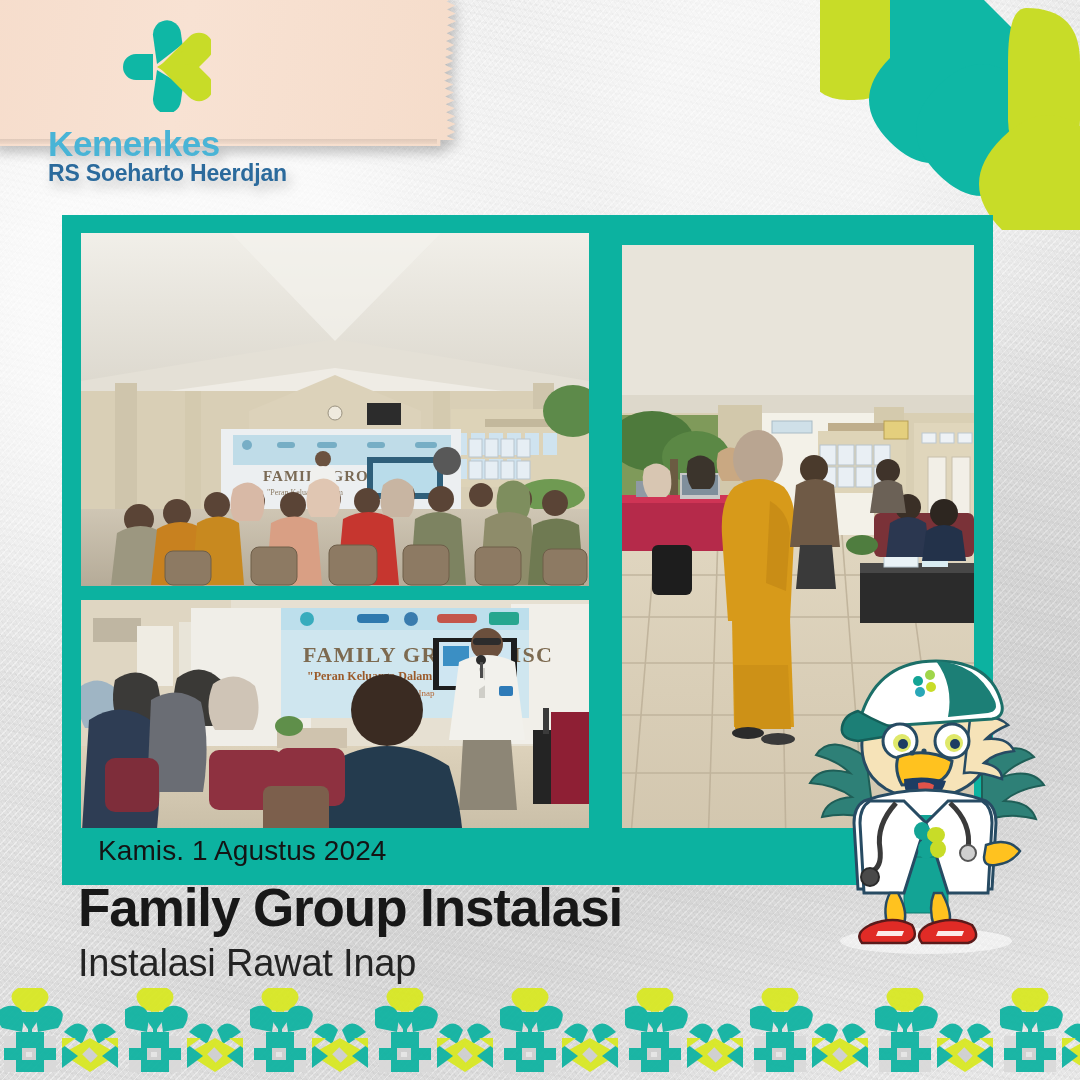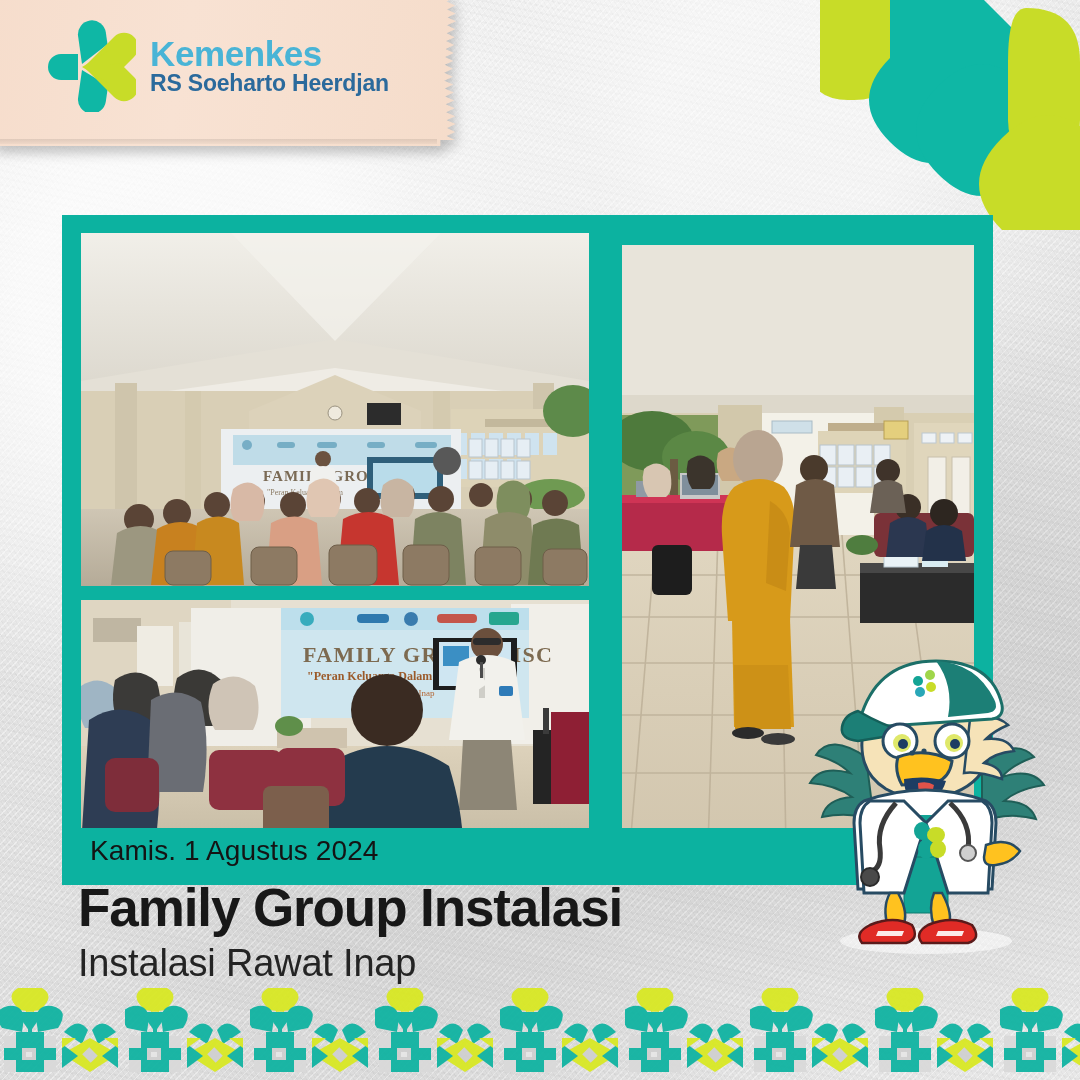--- a/index.html
+++ b/index.html
@@ -45,21 +45,21 @@
       96.4% 54.4%, 94.6% 57.0%, 96.5% 59.6%, 94.7% 62.2%,
       96.6% 64.8%, 94.8% 67.4%, 96.7% 70.0%, 94.9% 72.6%,
       96.8% 75.2%, 95.0% 77.8%, 96.9% 80.4%, 95.1% 83.0%,
       97.0% 85.6%, 95.2% 88.2%, 96.9% 90.8%, 95.1% 93.4%,
       96.8% 96.0%, 93.8% 96.0%, 93.8% 100%, 0% 100%);
   }
   #header-banner .crease{
     position:absolute; left:0; right:7%; bottom:2px; height:5px;
     background:linear-gradient(#00000018,#00000008);
   }
-  #logo-row{ position:absolute; left:56px; top:26px; display:flex; align-items:center; gap:14px; }
+  #logo-row{ position:absolute; left:56px; top:26px; display:flex; align-items:center; gap:14px;flex-direction:column; }
   #logo-mark{ position:relative; width:88px; height:92px; }
   #logo-text{ line-height:1.04; }
   #logo-text .kemenkes{
     font-size:35px; font-weight:bold; color:#49b4d6; letter-spacing:-.4px;
   }
   #logo-text .unit{
     font-size:23px; font-weight:bold; color:#2b6a9c; letter-spacing:-.2px;
   }
 
   
@@ -76,21 +76,21 @@
   #photo-speaker{ left:19px; top:385px; width:508px; height:247px; }
   
   #photo-lobby{ left:560px; top:30px; width:352px; height:602px; }
 
   
   #date-band{
     position:absolute; left:0; right:0; top:613px; height:57px;
     background:#0cb2a0;
   }
   #date-text{
-    position:absolute; left:28px; top:620px; font-size:28px; color:#141414;
+    position:absolute; left:36px; top:620px; font-size:28px; color:#141414;
     letter-spacing:.1px;
   }
 
   
   #headline-block{ position:absolute; left:78px; top:880px; }
   #title-main{
     font-size:53px; font-weight:bold; color:#181818; letter-spacing:-1.1px;
     line-height:1.05; white-space:nowrap;
   }
   #title-sub{

